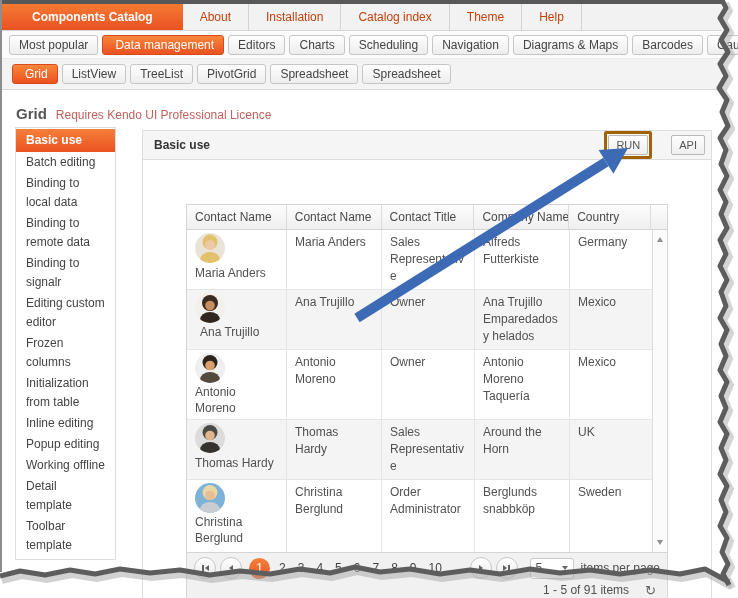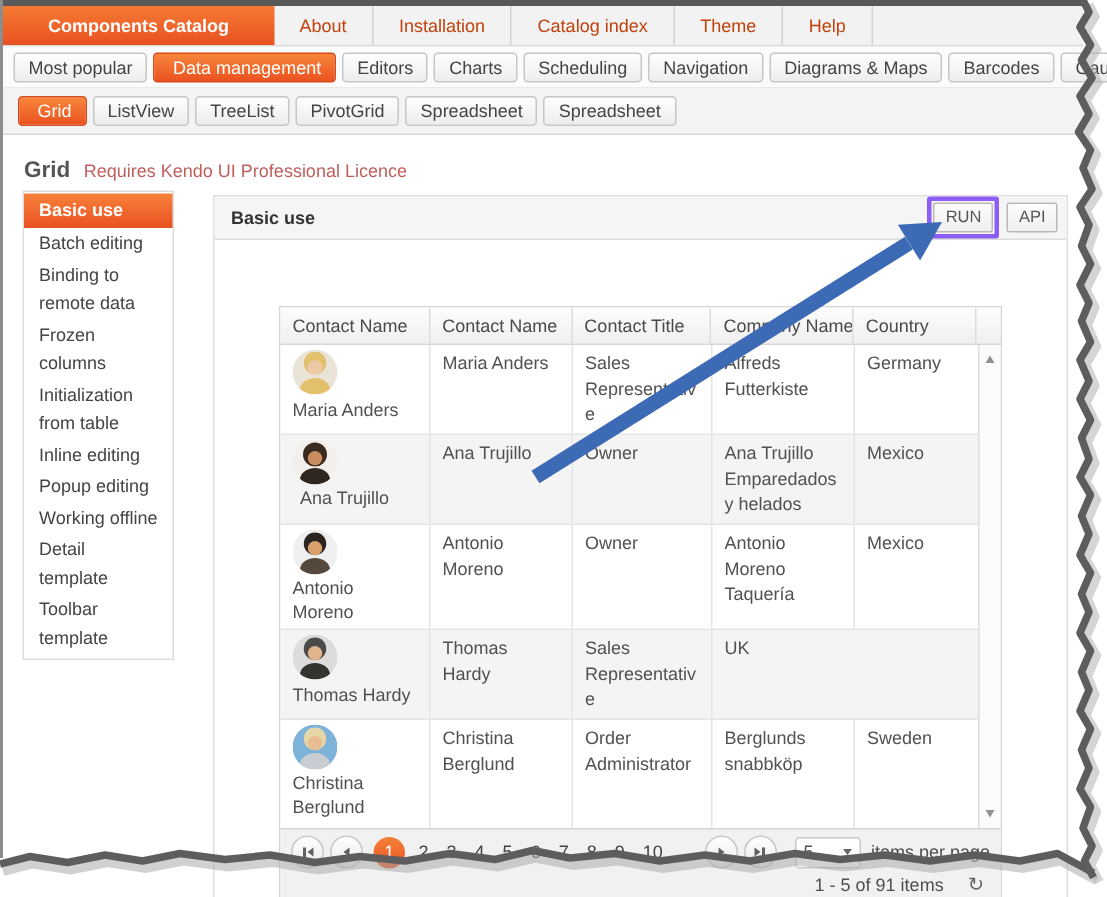--- a/index.html
+++ b/index.html
@@ -31,21 +31,21 @@
            font-size:12px;color:#444;padding:1px 0 3px;}
   .side-item{padding:1px 10px;line-height:19px;cursor:pointer;}
   .side-item.active{background:linear-gradient(#f6803a,#ea5222);color:#fff;font-weight:bold;padding:2px 10px;}
 
   .panel{width:570px;margin-left:26px;margin-top:3px;border:1px solid #ddd;background:#fff;box-sizing:border-box;}
   .panel-header{height:28px;background:#f5f5f5;border-bottom:1px solid #ddd;display:flex;align-items:center;
                 padding:0 6px 0 11px;font-size:12px;font-weight:bold;color:#333;}
   .panel-actions{margin-left:auto;display:flex;align-items:center;}
   .btn-small{font-size:11px;color:#555;background:linear-gradient(#fdfdfd,#efefef);border:1px solid #b9b9b9;
              border-radius:2px;padding:3px 7px;cursor:pointer;font-family:"Liberation Sans",sans-serif;}
-  .run-outline{display:inline-block;border:3px solid #8b5cf6;border-radius:2px;padding:1px;margin-right:5px;font-size:0;}
+  .run-outline{display:inline-block;border:3px solid #a16207;border-radius:2px;padding:1px;margin-right:19px;font-size:0;}
   .panel-body{height:396px;position:relative;}
 
   
   .grid{width:482px;margin:44px auto 0;border:1px solid #d5d5d5;box-sizing:border-box;font-size:12px;color:#515151;}
   .grid-header{display:flex;background:linear-gradient(#fdfdfd,#efefef);border-bottom:1px solid #d5d5d5;}
   .gh-cell{padding:5px 8px;box-sizing:border-box;border-right:1px solid #dcdcdc;color:#4a4a4a;white-space:nowrap;
            overflow:hidden;cursor:pointer;}
   .c1{width:100px}.c2{width:95px}.c3{width:93px}.c4{width:95px}.c5{width:82px}
   .gh-filler{width:15px;border-right:none;}
   .grid-body{display:flex;}
@@ -131,21 +131,24 @@
 
   <div class="heading">
     <span>Grid</span><span class="licence">Requires Kendo UI Professional Licence</span>
   </div>
 
   <div class="content">
 
     <div class="sidebar">
       <div class="side-item active">Basic use</div>
       <div class="side-item">Batch editing</div>
+      <div class="side-item">Binding to local data</div>
       <div class="side-item">Binding to remote data</div>
+      <div class="side-item">Binding to signalr</div>
+      <div class="side-item">Editing custom editor</div>
       <div class="side-item">Frozen columns</div>
       <div class="side-item">Initialization from table</div>
       <div class="side-item">Inline editing</div>
       <div class="side-item">Popup editing</div>
       <div class="side-item">Working offline</div>
       <div class="side-item">Detail template</div>
       <div class="side-item">Toolbar template</div>
     </div>
 
     <div class="panel">
@@ -225,20 +228,21 @@
                   <span class="avatar"><svg width="30" height="30" viewBox="0 0 30 30">
                         <rect width="30" height="30" fill="#dcdcdc"></rect>
                         <circle cx="15" cy="9.5" r="7.5" fill="#4a4a48"></circle>
                         <circle cx="15" cy="12.5" r="4.8" fill="#e0b48c"></circle>
                         <ellipse cx="15" cy="27" rx="10" ry="8" fill="#35332f"></ellipse>
                       </svg></span>
                   <span class="pname">Thomas Hardy</span>
                 </div>
                 <div class="cell c2">Thomas Hardy</div>
                 <div class="cell c3">Sales Representative</div>
+                <div class="cell c4">Around the Horn</div>
                 <div class="cell c5">UK</div>
               </div>
 
               <div class="row r5">
                 <div class="cell c1 photo-cell stack">
                   <span class="avatar"><svg width="30" height="30" viewBox="0 0 30 30">
                         <rect width="30" height="30" fill="#7db3d8"></rect>
                         <circle cx="15" cy="9.5" r="7.5" fill="#e8d7a6"></circle>
                         <circle cx="15" cy="12.5" r="4.8" fill="#e8bd93"></circle>
                         <ellipse cx="15" cy="27" rx="10" ry="8" fill="#c8cdd2"></ellipse>

